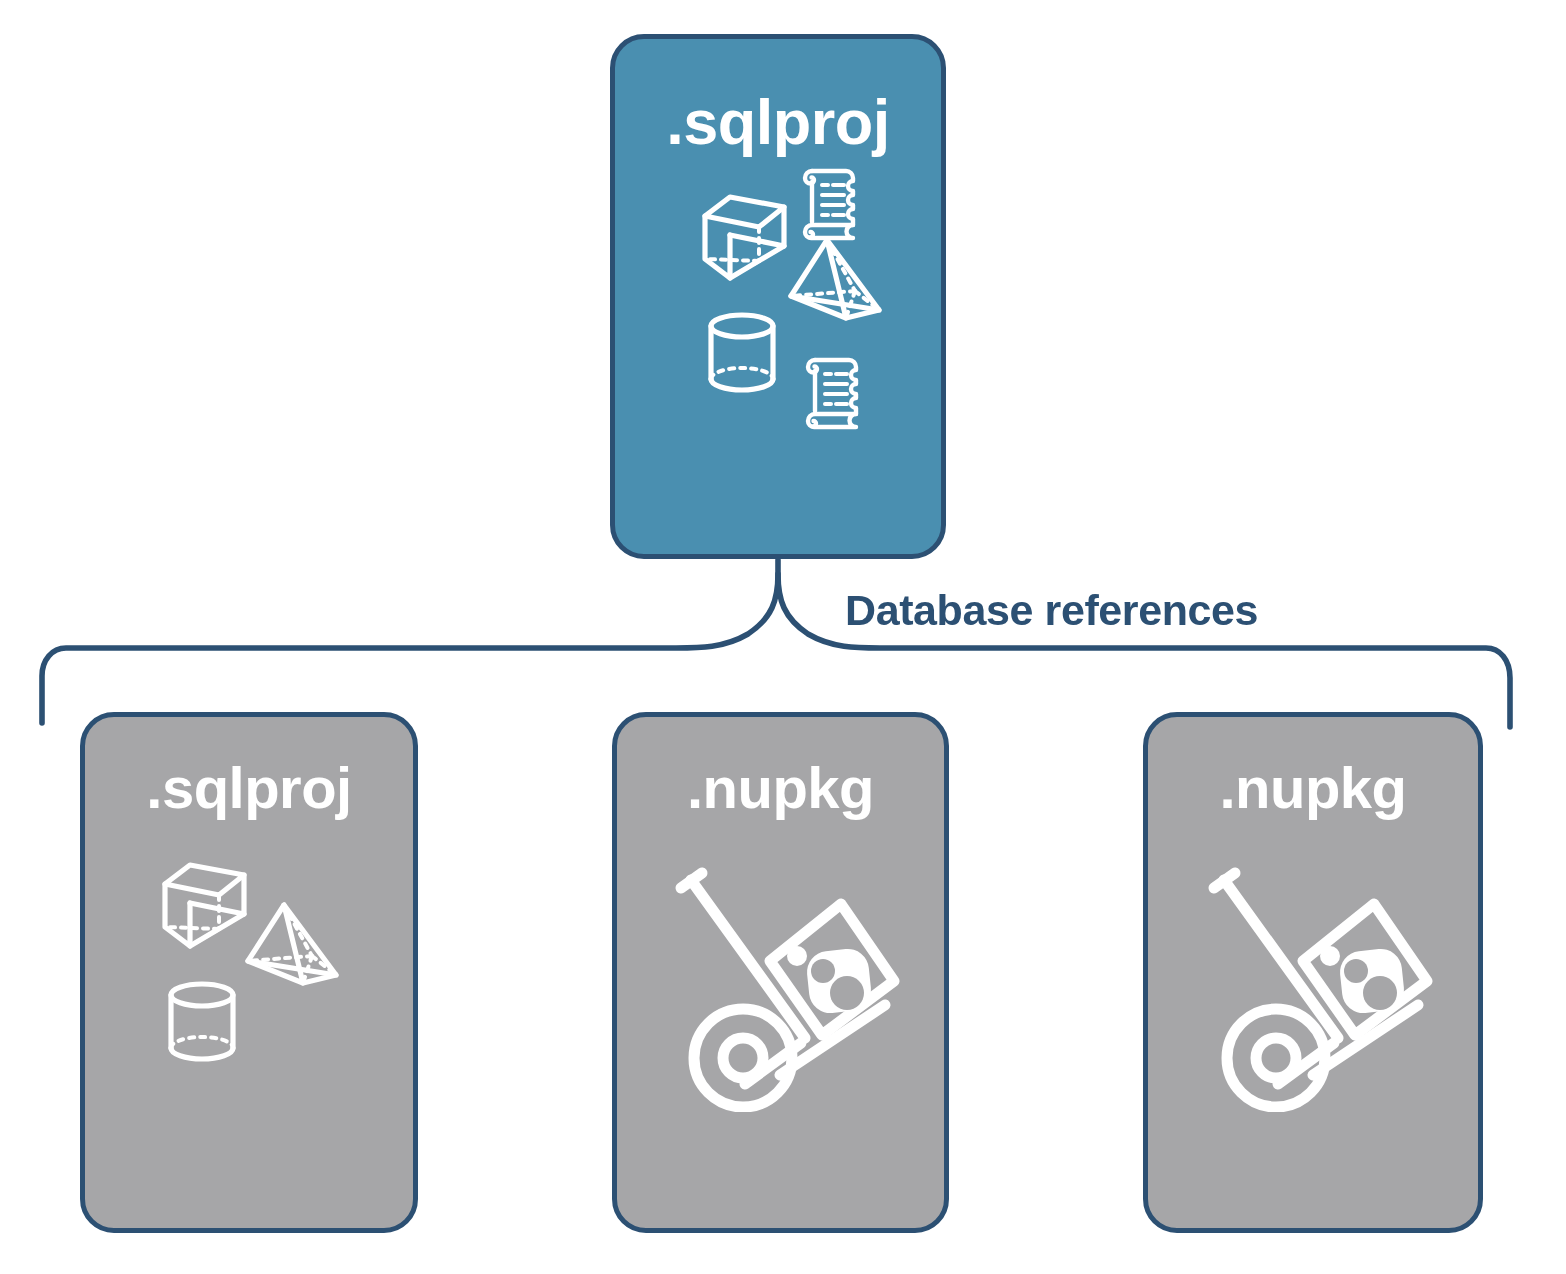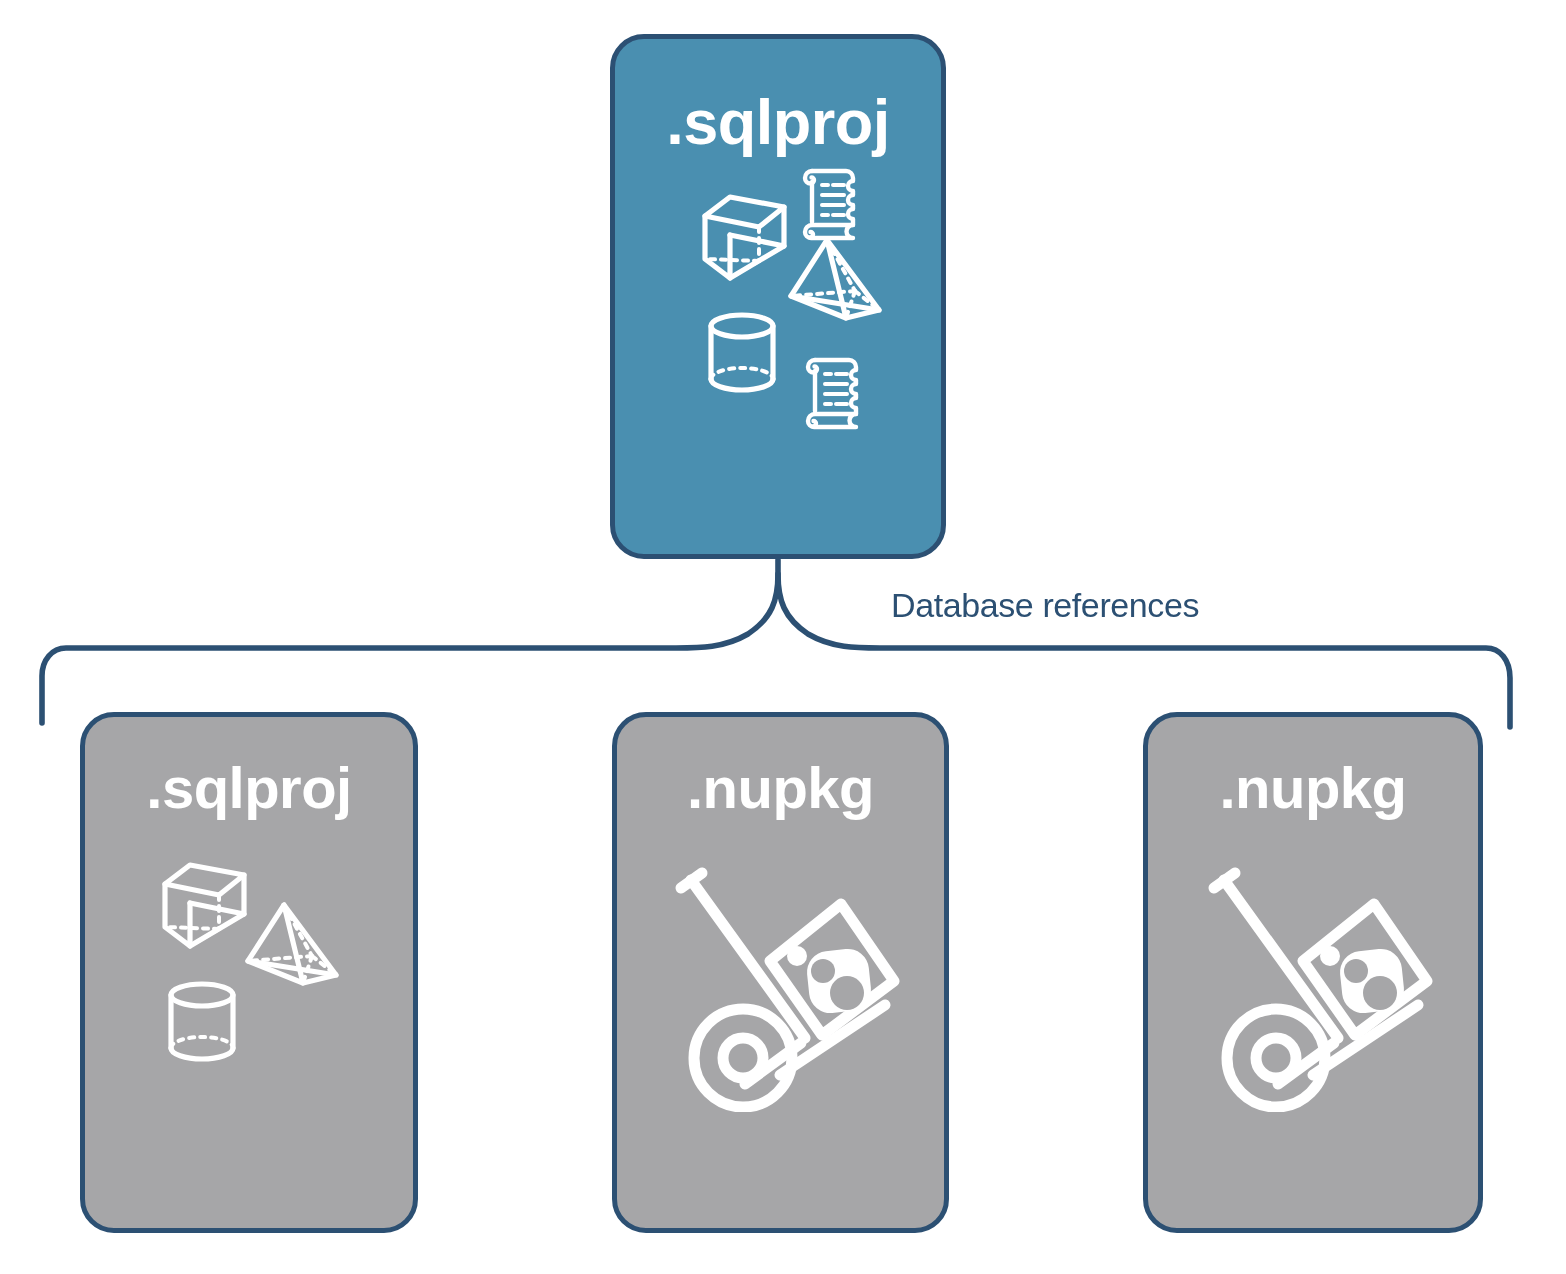--- a/index.html
+++ b/index.html
@@ -90,28 +90,27 @@
     left: 0; top: 0;
     width: 1566px;
     height: 1274px;
     pointer-events: none;
   }
 
   #brace-label {
     position: absolute;
     left: 845px;
     top: 586px;
-    font-size: 34px;
-    font-weight: normal;
+    font-size: 43px;
+    font-weight: bold;
     color: #2C5073;
     letter-spacing: -0.4px;
     line-height: 1.15;
     white-space: nowrap;
     user-select: none;
-    margin-left: 46px;
   }
 </style>
 </head>
 <body>
 
 <div id="canvas">
 
   <div class="node node-blue" id="node-root">
     <div class="node-title">.sqlproj</div>
     <div class="icon-area">

